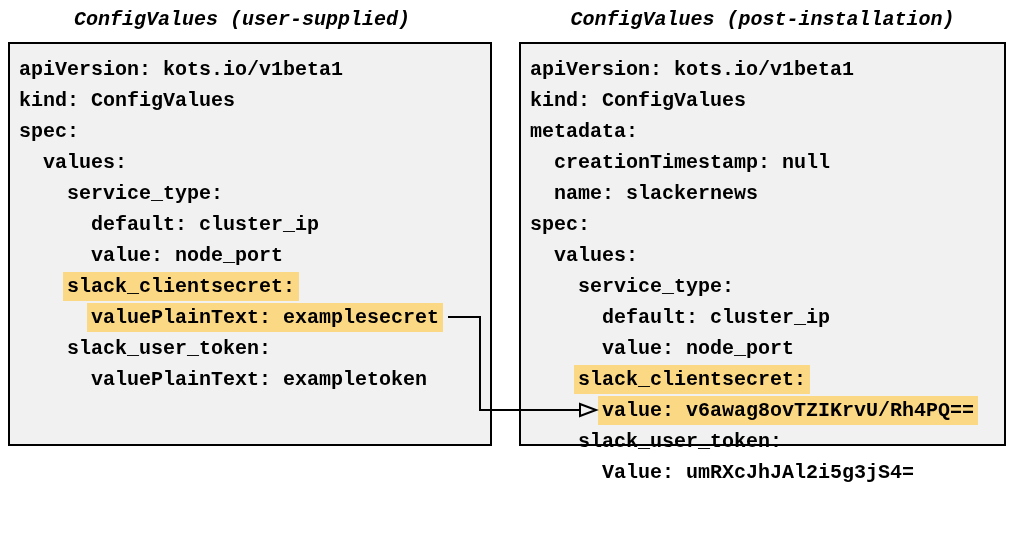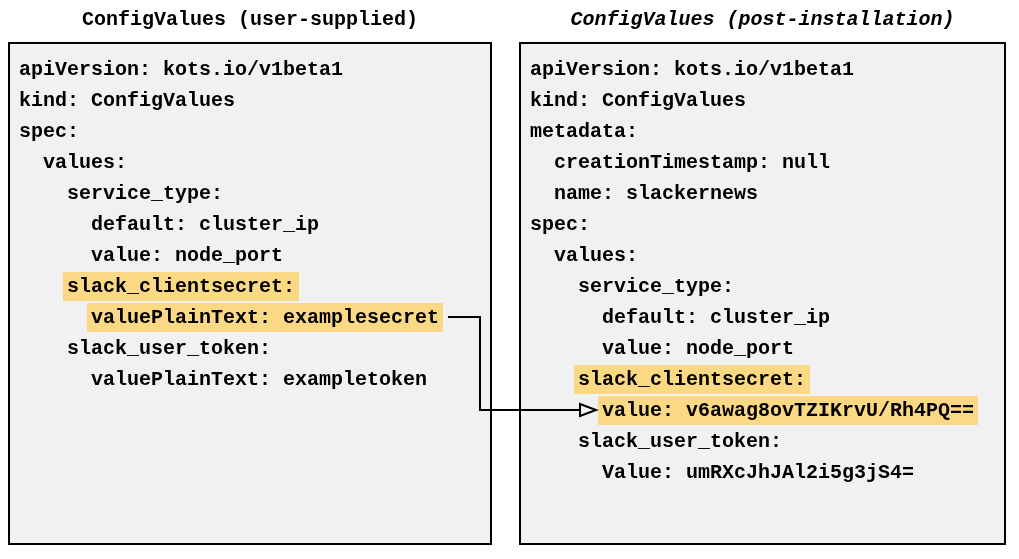--- a/index.html
+++ b/index.html
@@ -20,26 +20,26 @@
   .panel-title{
     position:absolute;
     top:6px;
     height:28px;
     line-height:28px;
     text-align:center;
     font-size:20px;
     font-weight:700;
     white-space:pre;
   }
-  #title-0{left:8px;width:484px;}
+  #title-0{left:0;width:484px;font-style:italic;}
   #title-1{left:519px;width:487px;font-style:italic;}
   .panel{
     position:absolute;
     top:42px;
-    height:503px;
+    height:404px;
     background:var(--panel-bg);
     border:2px solid var(--panel-border);
     box-sizing:border-box;
   }
   #panel-0{left:8px;width:484px;}
   #panel-1{left:519px;width:487px;}
   .code{
     padding:10px 0 0 9px;
     font-size:20px;
     line-height:31px;

